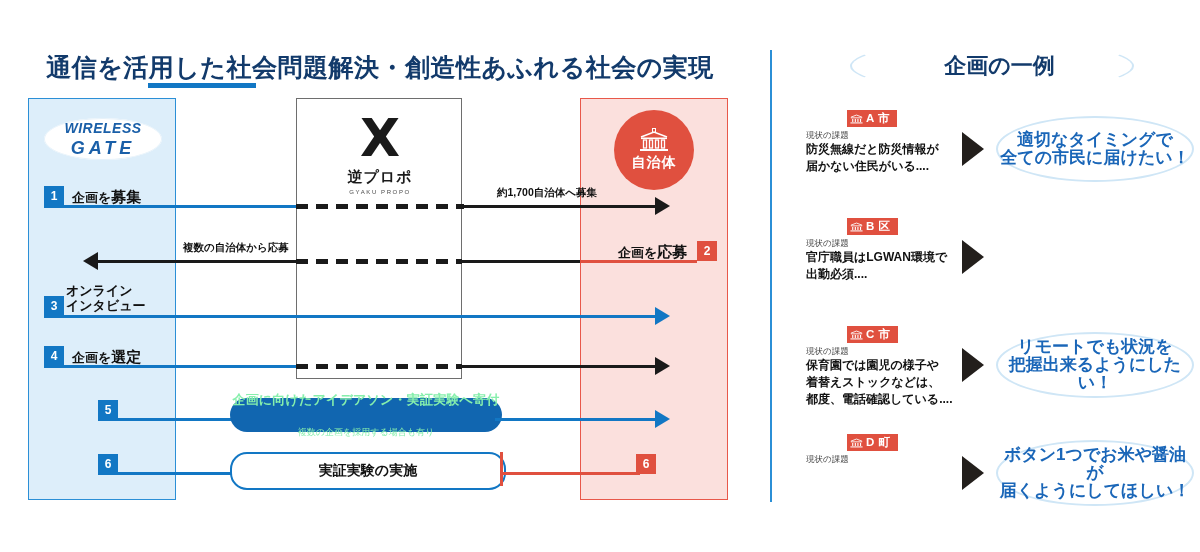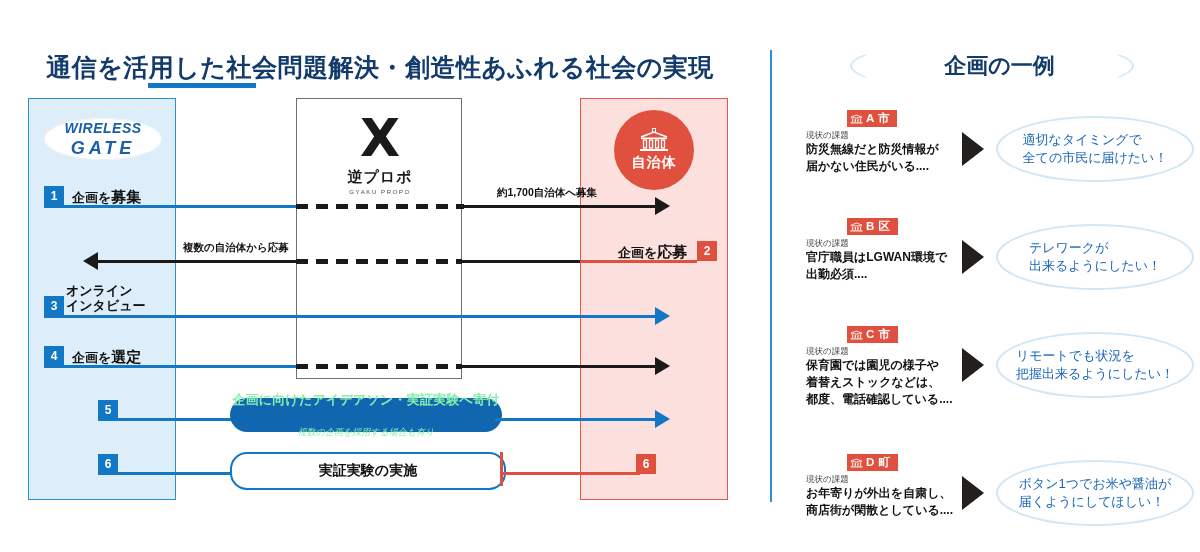--- a/index.html
+++ b/index.html
@@ -55,21 +55,21 @@
   .chev{position:absolute;width:0;height:0;}
   .chev.rblack{border-top:9px solid transparent;border-bottom:9px solid transparent;border-left:15px solid #1a1a1a;}
   .chev.lblack{border-top:9px solid transparent;border-bottom:9px solid transparent;border-right:15px solid #1a1a1a;}
   .chev.rblue{border-top:9px solid transparent;border-bottom:9px solid transparent;border-left:15px solid #1277c4;}
 
   .arrowlbl{position:absolute;font-size:10.5px;font-weight:bold;color:#111;white-space:nowrap;}
 
   #pill5{position:absolute;left:230px;top:398px;width:272px;height:34px;background:#1166b0;border-radius:17px;
       display:flex;flex-direction:column;align-items:center;justify-content:center;color:#86efac;}
   #pill5 .t1{font-size:13px;font-weight:bold;letter-spacing:.2px;}
-  #pill5 .t2{font-size:9px;margin-top:17px;font-style:italic;}
+  #pill5 .t2{font-size:9px;margin-top:17px;}
   #box6{position:absolute;left:230px;top:452px;width:272px;height:34px;background:#fff;
       border:2.5px solid #1277c4;border-radius:17px;display:flex;align-items:center;justify-content:center;}
   #box6 .t{font-size:14px;font-weight:bold;color:#111;}
   #box6-red{position:absolute;left:500px;top:452px;width:2.5px;height:34px;}
 
   
   #divider{left:770px;top:50px;width:2px;height:452px;background:#2b8fd6;}
 
   
   #right-title{left:838px;top:45px;width:300px;height:42px;display:flex;align-items:center;justify-content:center;}
@@ -80,21 +80,21 @@
   .ex-row{position:absolute;left:806px;width:384px;height:96px;}
   .ex-badge{position:absolute;left:0;top:0;height:17px;background:#e0503f;color:#fff;
       display:flex;align-items:center;padding:0 7px 0 3px;gap:3px;margin-left:41px;}
   .ex-badge .nm{font-size:11.5px;font-weight:bold;letter-spacing:.5px;}
   .ex-sub{position:absolute;left:0;top:20px;font-size:8.5px;color:#444;}
   .ex-body{position:absolute;left:0;top:31px;font-size:12px;font-weight:bold;line-height:17px;color:#111;}
   .ex-chev{position:absolute;left:156px;top:22px;width:0;height:0;
       border-top:17px solid transparent;border-bottom:17px solid transparent;border-left:22px solid #231f1c;}
   .bubble{position:absolute;left:190px;top:6px;width:194px;height:62px;
       border:2px solid #cfe6f6;border-radius:50%;display:flex;align-items:center;justify-content:center;}
-  .bubble .bt{font-size:13px;font-weight:normal;color:#1a66b8;line-height:18px;text-align:left;white-space:pre-line;}
+  .bubble .bt{font-size:17px;font-weight:bold;color:#1a66b8;line-height:18px;text-align:center;white-space:pre-line;}
 </style>
 </head>
 <body>
 
 <div class="abs" id="swash-left"></div>
 <div class="abs" id="left-title">
   <span class="ttl">通信を活用した社会問題解決・創造性あふれる社会の実現</span>
   <span class="uline"></span>
 </div>
 
@@ -224,24 +224,20 @@
       <rect x="17" y="13" width="2.6" height="7" fill="#fff"></rect>
       <rect x="23" y="13" width="2.6" height="7" fill="#fff"></rect>
       <rect x="1" y="21" width="28" height="2.4" fill="#fff"></rect>
     </svg>
     <span class="nm">B 区</span>
   </div>
   <div class="ex-sub">現状の課題</div>
   <div class="ex-body" style="white-space:pre-line;">官庁職員はLGWAN環境で
 出勤必須....</div>
   <div class="ex-chev"></div>
-  <div class="bubble">
-    <span class="bt">テレワークが
-出来るようにしたい！</span>
-  </div>
 </div>
 
 <div class="ex-row" style="top:326px;">
   <div class="ex-badge">
     <svg width="13" height="11" viewBox="0 0 30 24">
       <path d="M2 9 L15 4 L28 9" fill="none" stroke="#fff" stroke-width="2"></path>
       <rect x="2" y="9.5" width="26" height="2" fill="#fff"></rect>
       <rect x="5" y="13" width="2.6" height="7" fill="#fff"></rect>
       <rect x="11" y="13" width="2.6" height="7" fill="#fff"></rect>
       <rect x="17" y="13" width="2.6" height="7" fill="#fff"></rect>
@@ -254,34 +250,32 @@
   <div class="ex-body" style="white-space:pre-line;">保育園では園児の様子や
 着替えストックなどは、
 都度、電話確認している....</div>
   <div class="ex-chev"></div>
   <div class="bubble">
     <span class="bt">リモートでも状況を
 把握出来るようにしたい！</span>
   </div>
 </div>
 
-<div class="ex-row" style="top:454px;">
+<div class="ex-row" style="top:434px;">
   <div class="ex-badge">
     <svg width="13" height="11" viewBox="0 0 30 24">
       <path d="M2 9 L15 4 L28 9" fill="none" stroke="#fff" stroke-width="2"></path>
       <rect x="2" y="9.5" width="26" height="2" fill="#fff"></rect>
       <rect x="5" y="13" width="2.6" height="7" fill="#fff"></rect>
       <rect x="11" y="13" width="2.6" height="7" fill="#fff"></rect>
       <rect x="17" y="13" width="2.6" height="7" fill="#fff"></rect>
       <rect x="23" y="13" width="2.6" height="7" fill="#fff"></rect>
       <rect x="1" y="21" width="28" height="2.4" fill="#fff"></rect>
     </svg>
     <span class="nm">D 町</span>
   </div>
   <div class="ex-sub">現状の課題</div>
-  <div class="ex-body" style="white-space:pre-line;">お年寄りが外出を自粛し、
-商店街が閑散としている....</div>
   <div class="ex-chev"></div>
   <div class="bubble">
     <span class="bt">ボタン1つでお米や醤油が
 届くようにしてほしい！</span>
   </div>
 </div>
 
 </body></html>

